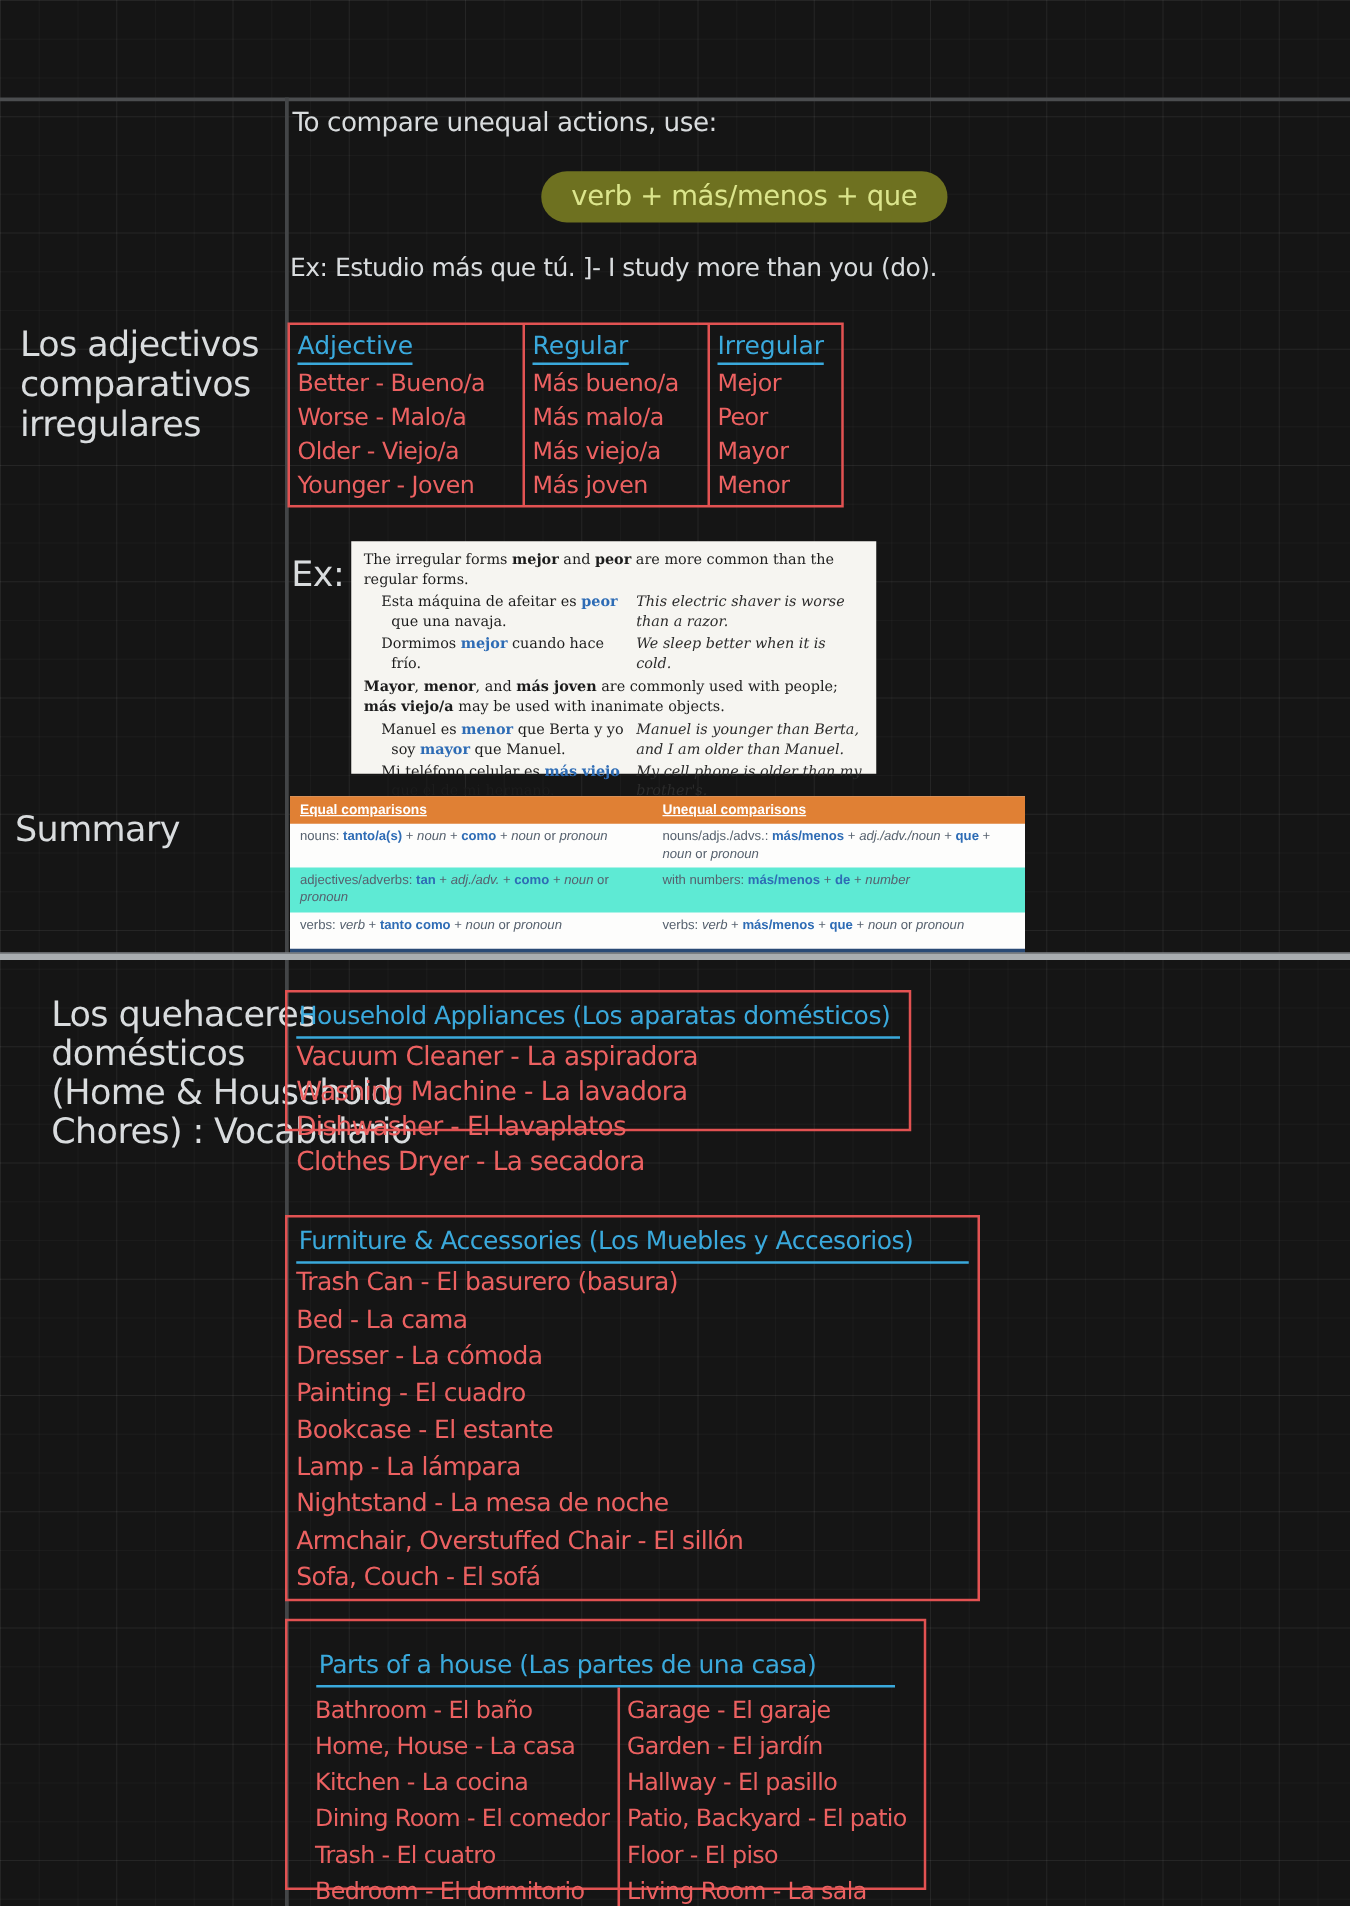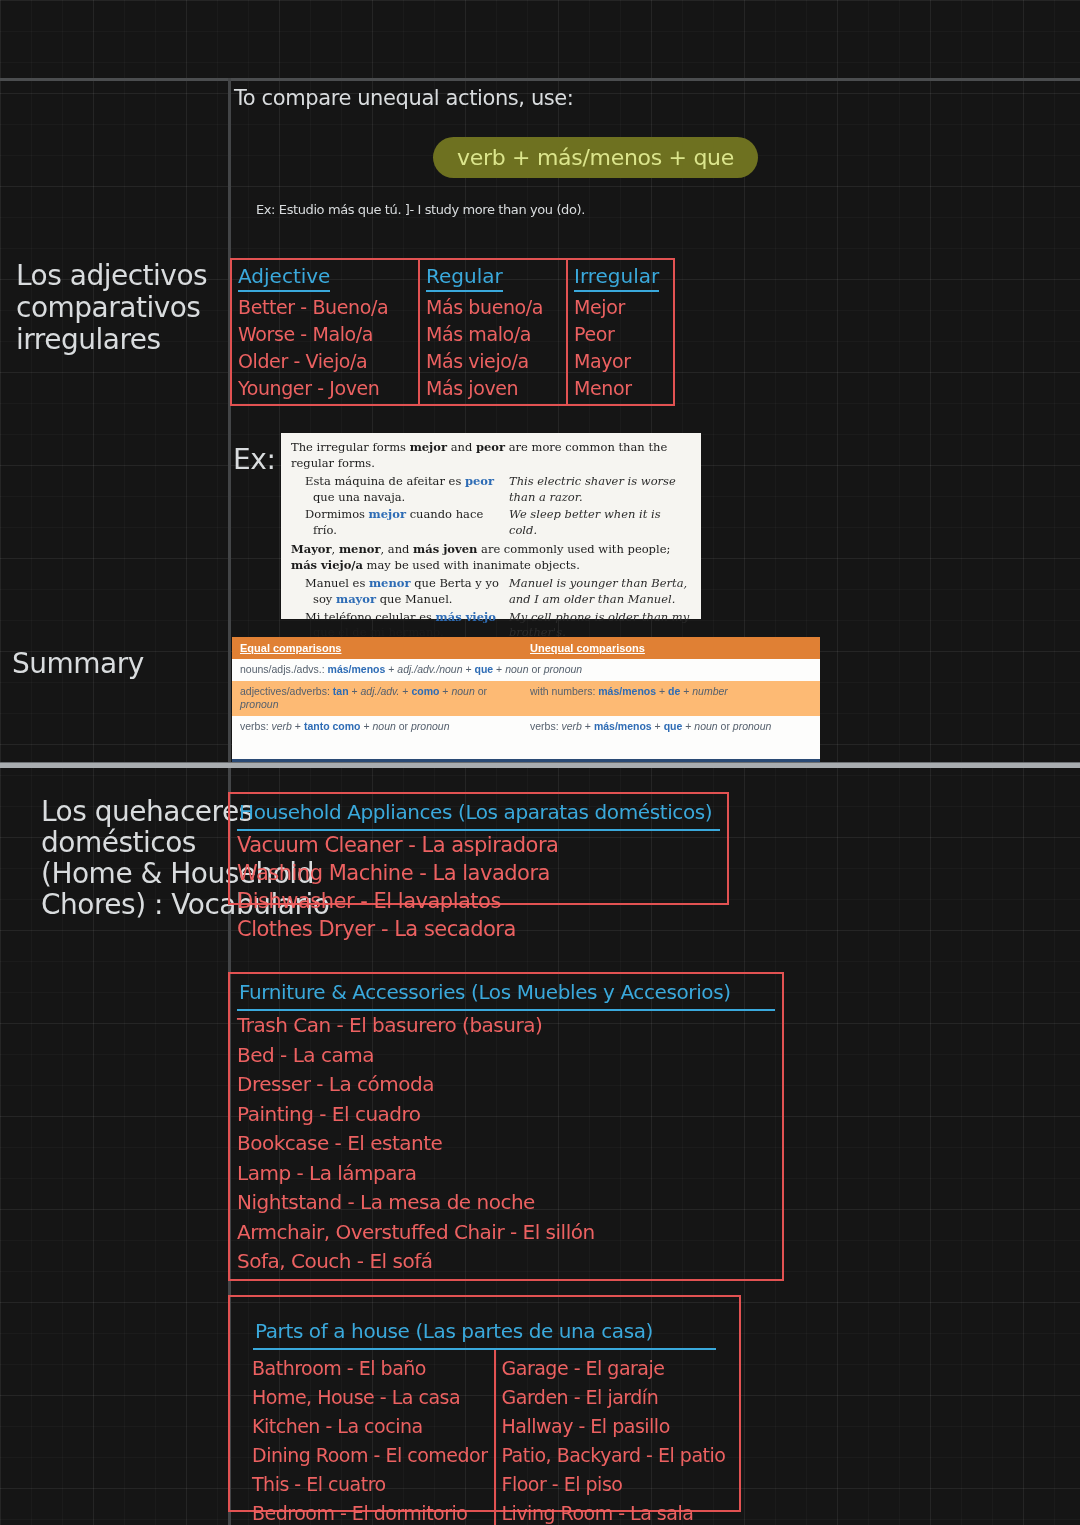--- a/index.html
+++ b/index.html
@@ -56,21 +56,21 @@
   
   .summary{left:232px;top:637px;width:588px;height:126px;background:#fdfdfc;
     box-sizing:border-box;border-bottom:4px solid #2a4a75;
     font-family:"Liberation Sans",sans-serif;font-size:10.5px;color:#56616e;}
   .sum-head{display:flex;background:#e08034;color:#fff;font-weight:700;font-size:11px;text-decoration:underline;}
   .sum-head div{padding:5px 8px;box-sizing:border-box;}
   .sum-row{display:flex;}
   .sum-row>div{padding:4px 8px;box-sizing:border-box;line-height:1.3;}
   .sum-l{width:290px;}
   .sum-r{flex:1;}
-  .sum-alt{background:#fdba74;}
+  .sum-alt{background:#5eead4;}
 
   
   .vbox{border:2px solid #e25252;box-sizing:border-box;padding:3px 7px;}
   .vtitle{color:#3aa9dc;border-bottom:2px solid #3aa9dc;padding:3px 0 5px 2px;
     letter-spacing:-0.4px;white-space:nowrap;}
   .vitem, .vlist>div{color:#ec6161;letter-spacing:-0.5px;white-space:nowrap;}
   .appl{left:228px;top:792px;width:501px;height:113px;}
   .appl .vtitle{font-size:20px;}
   .appl .vlist>div{font-size:21px;line-height:28px;}
   .furn{left:228px;top:972px;width:556px;height:309px;}
@@ -85,21 +85,21 @@
   .parts .vlist>div{font-size:19px;line-height:29px;}
 
   
   .mlabel{font-size:28px;line-height:32px;letter-spacing:-0.5px;}
   .lbl-comp{left:16px;top:260px;}
   .lbl-sum{left:12px;top:648px;}
   .lbl-chores{left:8px;top:796px;line-height:31px;margin-left:33px;}
   .lbl-ex{left:233px;top:443px;font-size:28px;}
 
   .intro1{left:234px;top:86px;font-size:21px;}
-  .intro2{left:232px;top:202px;font-size:13px;margin-left:24px;}
+  .intro2{left:232px;top:202px;font-size:20px;}
 </style>
 </head>
 <body>
 
 <div class="canvas">
 
   <div class="abs hline-top"></div>
   <div class="abs vline"></div>
 
   <div class="abs hw intro1">To compare unequal actions, use:</div>
@@ -158,20 +158,21 @@
     </div>
   </div>
 
   <div class="abs hw mlabel lbl-sum">Summary</div>
   <div class="abs summary">
     <div class="sum-head">
       <div class="sum-l">Equal comparisons</div>
       <div class="sum-r">Unequal comparisons</div>
     </div>
     <div class="sum-row">
+      <div class="sum-l"><span>nouns: </span><span class="rs-bb">tanto/a(s)</span><span> + </span><span class="rs-i">noun</span><span> + </span><span class="rs-bb">como</span><span> + </span><span class="rs-i">noun</span><span> or </span><span class="rs-i">pronoun</span></div>
       <div class="sum-r"><span>nouns/adjs./advs.: </span><span class="rs-bb">más/menos</span><span> + </span><span class="rs-i">adj./adv./noun</span><span> + </span><span class="rs-bb">que</span><span> + </span><span class="rs-i">noun</span><span> or </span><span class="rs-i">pronoun</span></div>
     </div>
     <div class="sum-row sum-alt">
       <div class="sum-l"><span>adjectives/adverbs: </span><span class="rs-bb">tan</span><span> + </span><span class="rs-i">adj./adv.</span><span> + </span><span class="rs-bb">como</span><span> + </span><span class="rs-i">noun</span><span> or </span><span class="rs-i">pronoun</span></div>
       <div class="sum-r"><span>with numbers: </span><span class="rs-bb">más/menos</span><span> + </span><span class="rs-bb">de</span><span> + </span><span class="rs-i">number</span></div>
     </div>
     <div class="sum-row">
       <div class="sum-l"><span>verbs: </span><span class="rs-i">verb</span><span> + </span><span class="rs-bb">tanto como</span><span> + </span><span class="rs-i">noun</span><span> or </span><span class="rs-i">pronoun</span></div>
       <div class="sum-r"><span>verbs: </span><span class="rs-i">verb</span><span> + </span><span class="rs-bb">más/menos</span><span> + </span><span class="rs-bb">que</span><span> + </span><span class="rs-i">noun</span><span> or </span><span class="rs-i">pronoun</span></div>
     </div>
@@ -210,21 +211,21 @@
   </div>
 
   <div class="abs vbox parts">
     <div class="hw vtitle">Parts of a house (Las partes de una casa)</div>
     <div class="parts-cols">
       <div class="hw vlist pleft">
           <div>Bathroom - El baño</div>
           <div>Home, House - La casa</div>
           <div>Kitchen - La cocina</div>
           <div>Dining Room - El comedor</div>
-          <div>This - El cuatro</div>
+          <div>Trash - El cuatro</div>
           <div>Bedroom - El dormitorio</div>
         </div>
       <div class="hw vlist pright">
           <div>Garage - El garaje</div>
           <div>Garden - El jardín</div>
           <div>Hallway - El pasillo</div>
           <div>Patio, Backyard - El patio</div>
           <div>Floor - El piso</div>
           <div>Living Room - La sala</div>
         </div>

